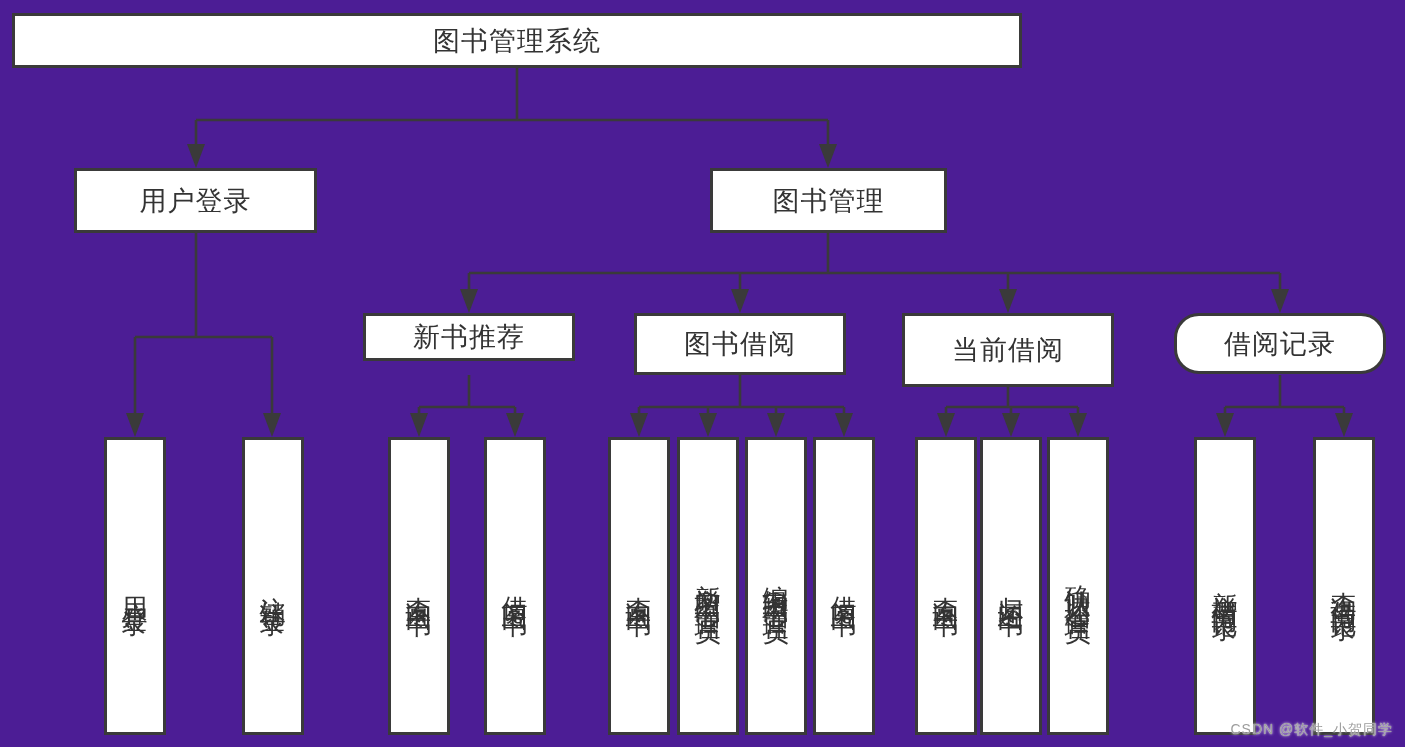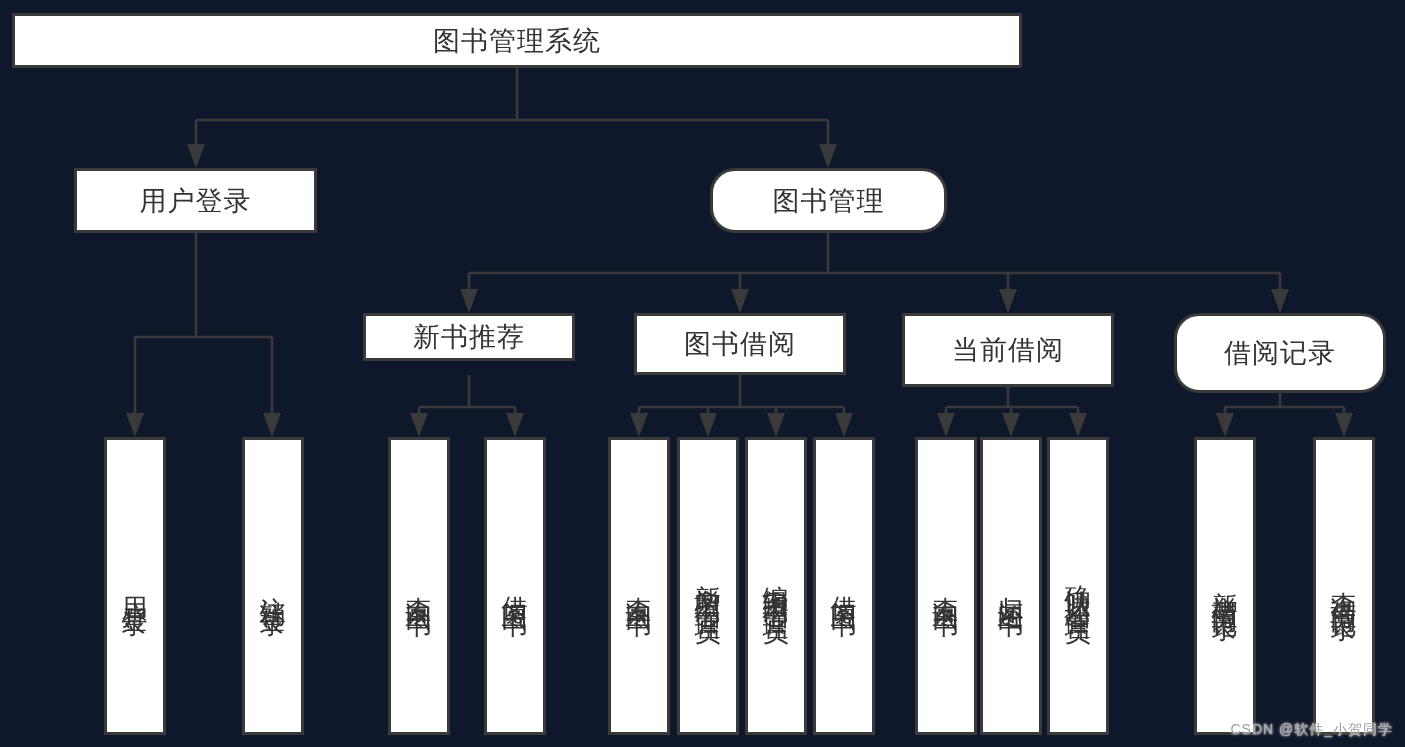--- a/index.html
+++ b/index.html
@@ -6,21 +6,21 @@
     --line:#3a3a3a;
     --text:#333333;
     --box-bg:#ffffff;
     --watermark:#9c9c9c;
   }
   html,body{margin:0;padding:0;background:#ffffff;}
   *{box-sizing:border-box;}
   .canvas{
     position:relative;
     width:1405px;height:747px;
-    background:#0f172a;
+    background:#4c1d95;
     font-family:"Liberation Sans", sans-serif;
     overflow:hidden;
   }
   .connectors{
     position:absolute;left:0;top:0;width:1405px;height:747px;
     z-index:1;
   }
   .connectors path{stroke:var(--line);stroke-width:2.6;fill:none;}
   .connectors polygon{fill:var(--line);stroke:none;}
   .node{
@@ -111,26 +111,26 @@
     <g>
       <path d="M1280 375 V407 M1225 407 H1344 M1225 407 V415 M1344 407 V415"></path>
       <polygon points="1216,413 1234,413 1225,437"></polygon>
       <polygon points="1335,413 1353,413 1344,437"></polygon>
     </g>
   </svg>
 
   <div class="node" style="left:12px;top:13px;width:1010px;height:55px;">图书管理系统</div>
 
   <div class="node" style="left:74px;top:168px;width:243px;height:65px;">用户登录</div>
-  <div class="node" style="left:710px;top:168px;width:237px;height:65px;border-radius:25px;">图书管理</div>
+  <div class="node" style="left:710px;top:168px;width:237px;height:65px;">图书管理</div>
 
   <div class="node" style="left:363px;top:313px;width:212px;height:48px;">新书推荐</div>
   <div class="node" style="left:634px;top:313px;width:212px;height:62px;">图书借阅</div>
   <div class="node" style="left:902px;top:313px;width:212px;height:74px;">当前借阅</div>
-  <div class="node" style="left:1174px;top:313px;width:212px;height:80px;border-radius:25px;">借阅记录</div>
+  <div class="node" style="left:1174px;top:313px;width:212px;height:61px;border-radius:25px;">借阅记录</div>
 
   <div class="leaf" style="left:104px;top:437px;width:62px;height:298px;">
     <span class="vtext">用户登录</span>
   </div>
   <div class="leaf" style="left:242px;top:437px;width:62px;height:298px;">
     <span class="vtext">注销登录</span>
   </div>
 
   <div class="leaf" style="left:388px;top:437px;width:62px;height:298px;">
     <span class="vtext">查询图书</span>

